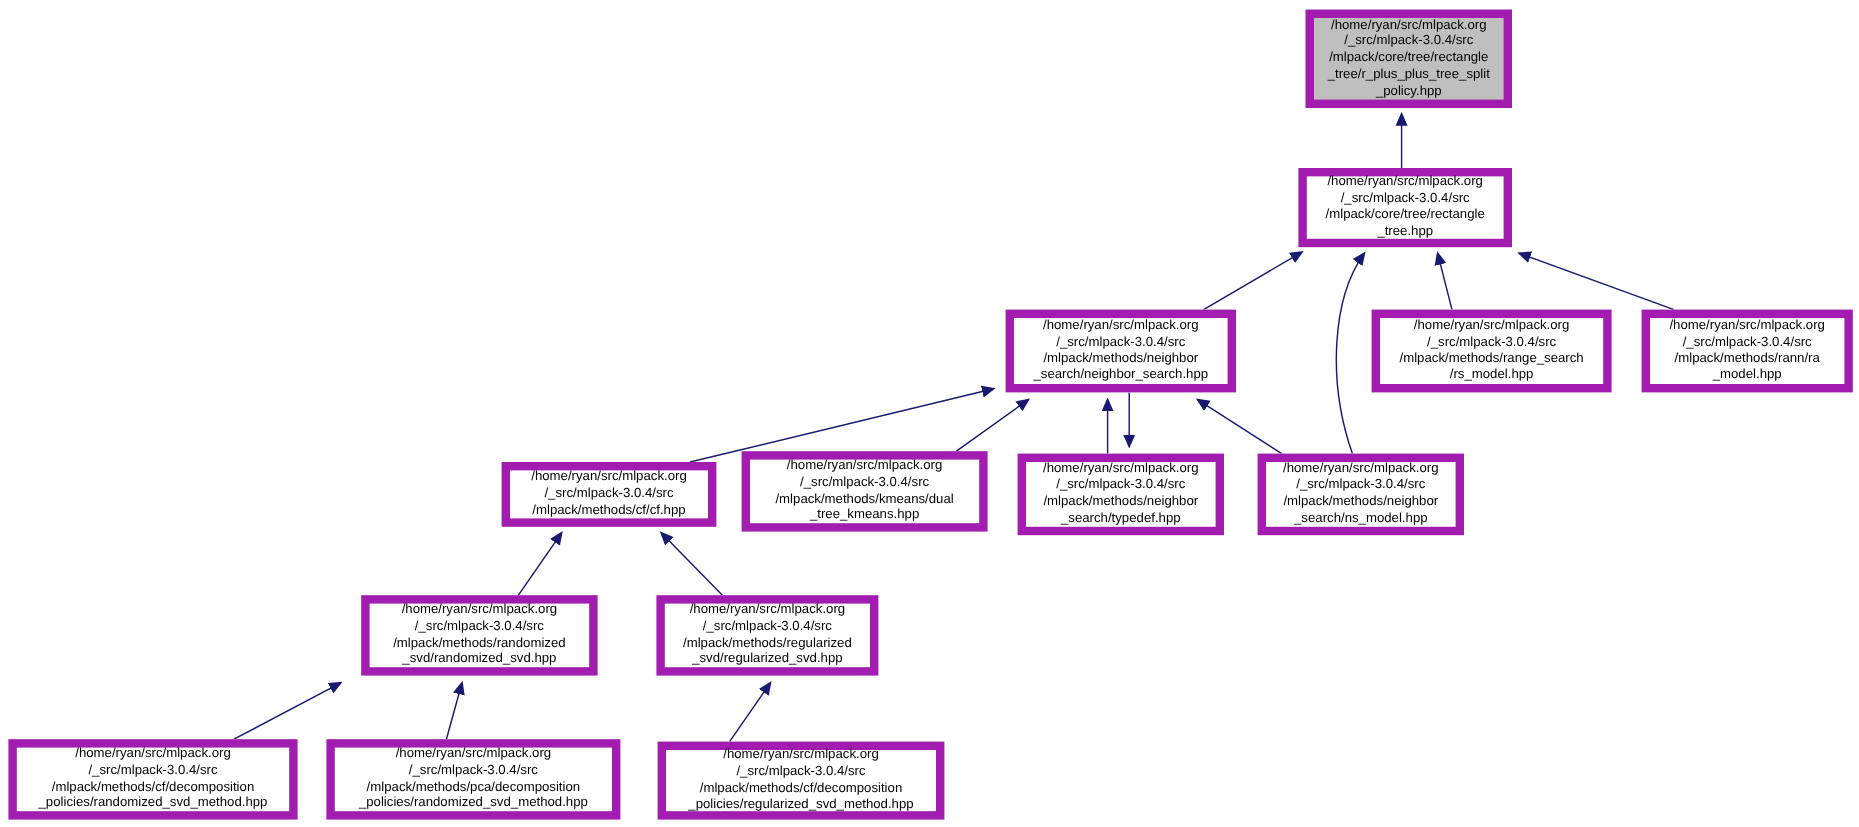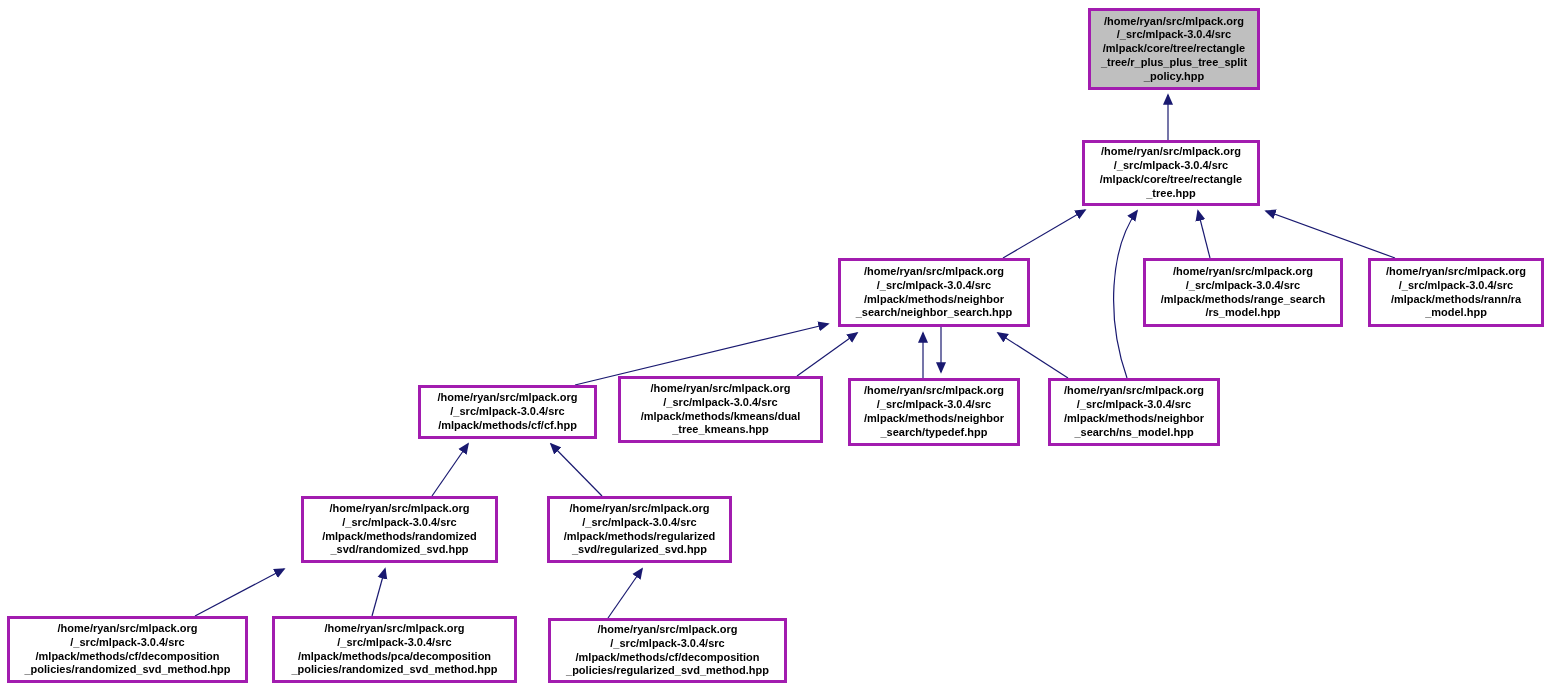--- a/index.html
+++ b/index.html
@@ -12,32 +12,31 @@
     overflow: hidden;
   }
   #edges {
     position: absolute;
     left: 0; top: 0;
     width: 1549px; height: 689px;
   }
   .node {
     position: absolute;
     box-sizing: border-box;
-    border: 3px solid #a21caf;
+    border: 7px solid #a21caf;
     background: #ffffff;
     color: #000000;
     font-size: 11px;
     line-height: 13.8px;
     text-align: center;
     white-space: pre;
     display: flex;
     align-items: center;
     justify-content: center;
     cursor: pointer;
-    font-weight: bold;
   }
   .node--current {
     background: #bfbfbf;
   }
   .edge {
     stroke: #191970;
     stroke-width: 1.2;
     fill: none;
   }
 </style>

